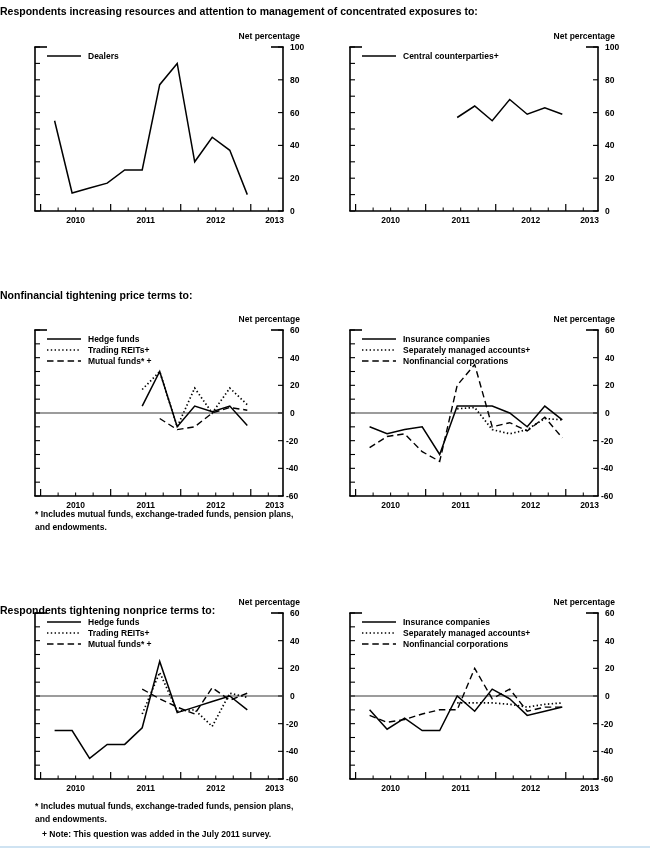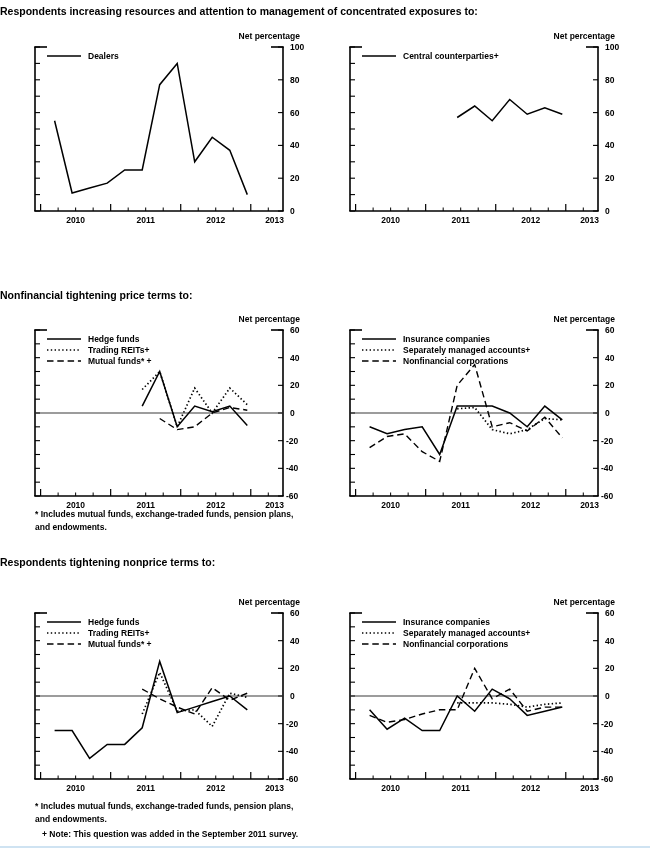--- a/index.html
+++ b/index.html
@@ -269,21 +269,21 @@
         <text x="59" y="56" text-anchor="start" class="ct">Nonfinancial corporations</text>
       </g>
       <text x="271" y="14" text-anchor="end" class="ct">Net percentage</text>
     </svg></div>
 
 <div class="footnote" style="left:35px;top:508px">
   <div>* Includes mutual funds, exchange-traded funds, pension plans,</div>
   <div>and endowments.</div>
 </div>
 
-<div class="title" style="top:556px">Respondents tightening nonprice terms to:</div>
+<div class="title" style="top:604px">Respondents tightening nonprice terms to:</div>
 
 <div class="chart" style="left:29px;top:591px"><svg width="299" height="218">
       <g>
         <line x1="6" y1="22" x2="6" y2="188" stroke="#000" stroke-width="1.6"></line>
         <line x1="254" y1="22" x2="254" y2="188" stroke="#000" stroke-width="1.6"></line>
         <line x1="5.2" y1="188" x2="254.8" y2="188" stroke="#000" stroke-width="1.6"></line>
         <line x1="5.2" y1="22" x2="18" y2="22" stroke="#000" stroke-width="1.6"></line>
         <line x1="242" y1="22" x2="254.8" y2="22" stroke="#000" stroke-width="1.6"></line>
         <line x1="6" y1="188" x2="11" y2="188" stroke="#000" stroke-width="1.1"></line>
         <line x1="6" y1="174.16666666666666" x2="11" y2="174.16666666666666" stroke="#000" stroke-width="1.1"></line>
@@ -412,15 +412,15 @@
         <text x="59" y="56" text-anchor="start" class="ct">Nonfinancial corporations</text>
       </g>
       <text x="271" y="14" text-anchor="end" class="ct">Net percentage</text>
     </svg></div>
 
 <div class="footnote" style="left:35px;top:800px">
   <div>* Includes mutual funds, exchange-traded funds, pension plans,</div>
   <div>and endowments.</div>
 </div>
 
-<div class="footnote" style="left:42px;top:828px">+ Note: This question was added in the September 2011 survey.</div>
+<div class="footnote" style="left:42px;top:828px">+ Note: This question was added in the July 2011 survey.</div>
 
 <div class="bottom-strip"></div>
 
 </body></html>

